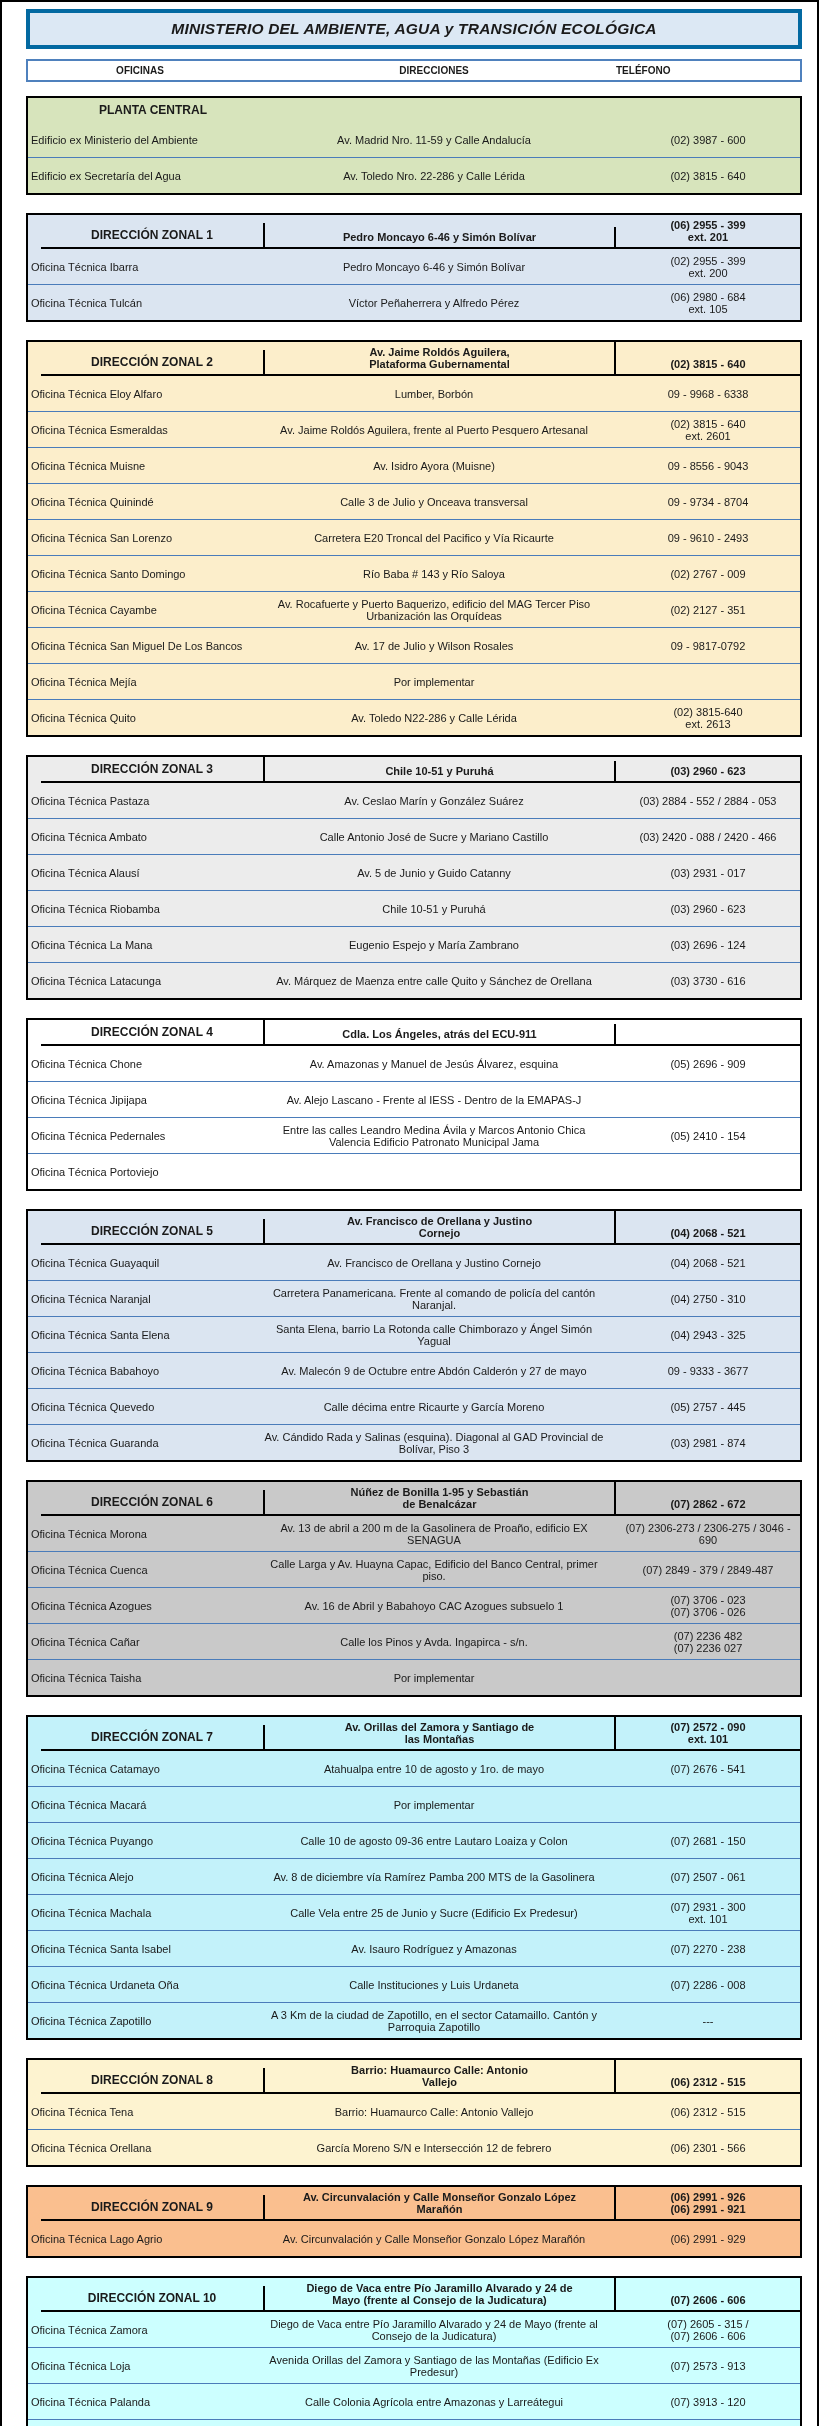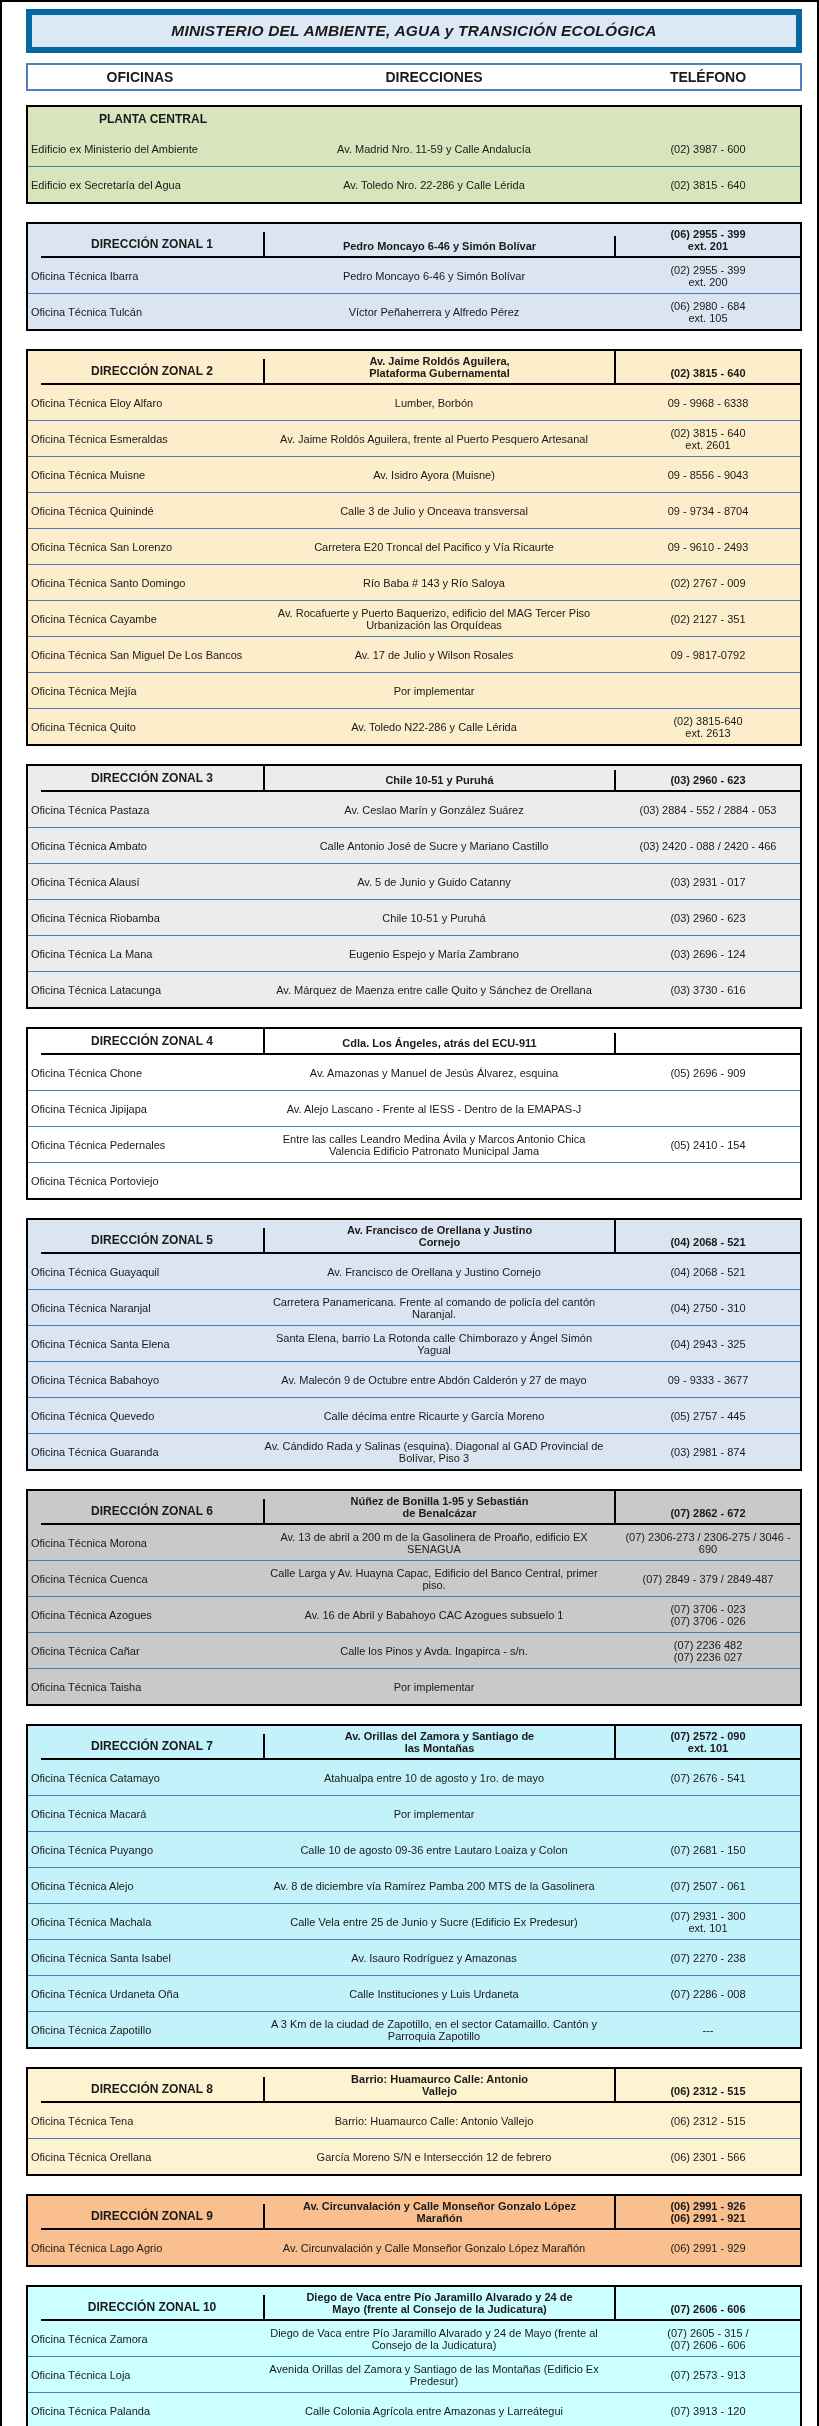--- a/index.html
+++ b/index.html
@@ -12,42 +12,42 @@
   .page {
     box-sizing:border-box;
     width:819px;
     min-height:2426px;
     border-top:2px solid #000;
     border-left:2px solid #000;
     border-right:2px solid #000;
     padding:5px 13px 12px 22px;
   }
   .title-box {
-    border:6px solid #0369a1;
+    border:4px solid #0369a1;
     background:#dce8f4;
     text-align:center;
     font-weight:bold;
     font-style:italic;
     font-size:15.5px;
     letter-spacing:.2px;
     padding:7px 4px;
     margin:2px 2px 10px 2px;
   }
   .col-band {
     display:flex;
     border:2px solid #4f81bd;
     background:#fff;
     font-weight:bold;
-    font-size:14px;
+    font-size:10px;
     padding:4px 0;
     margin:0 2px 14px 2px;
   }
   .col-band .cb-office { width:224px; text-align:center; }
   .col-band .cb-address { flex:1; text-align:center; }
-  .col-band .cb-phone { width:184px; text-align:center; }
+  .col-band .cb-phone { width:184px; text-align:left; }
 
   .section {
     border:2px solid #000;
     margin:0 2px 18px 2px;
     font-size:11px;
   }
   .sec-header {
     display:flex;
     align-items:flex-end;
     border-bottom:2px solid #000;

